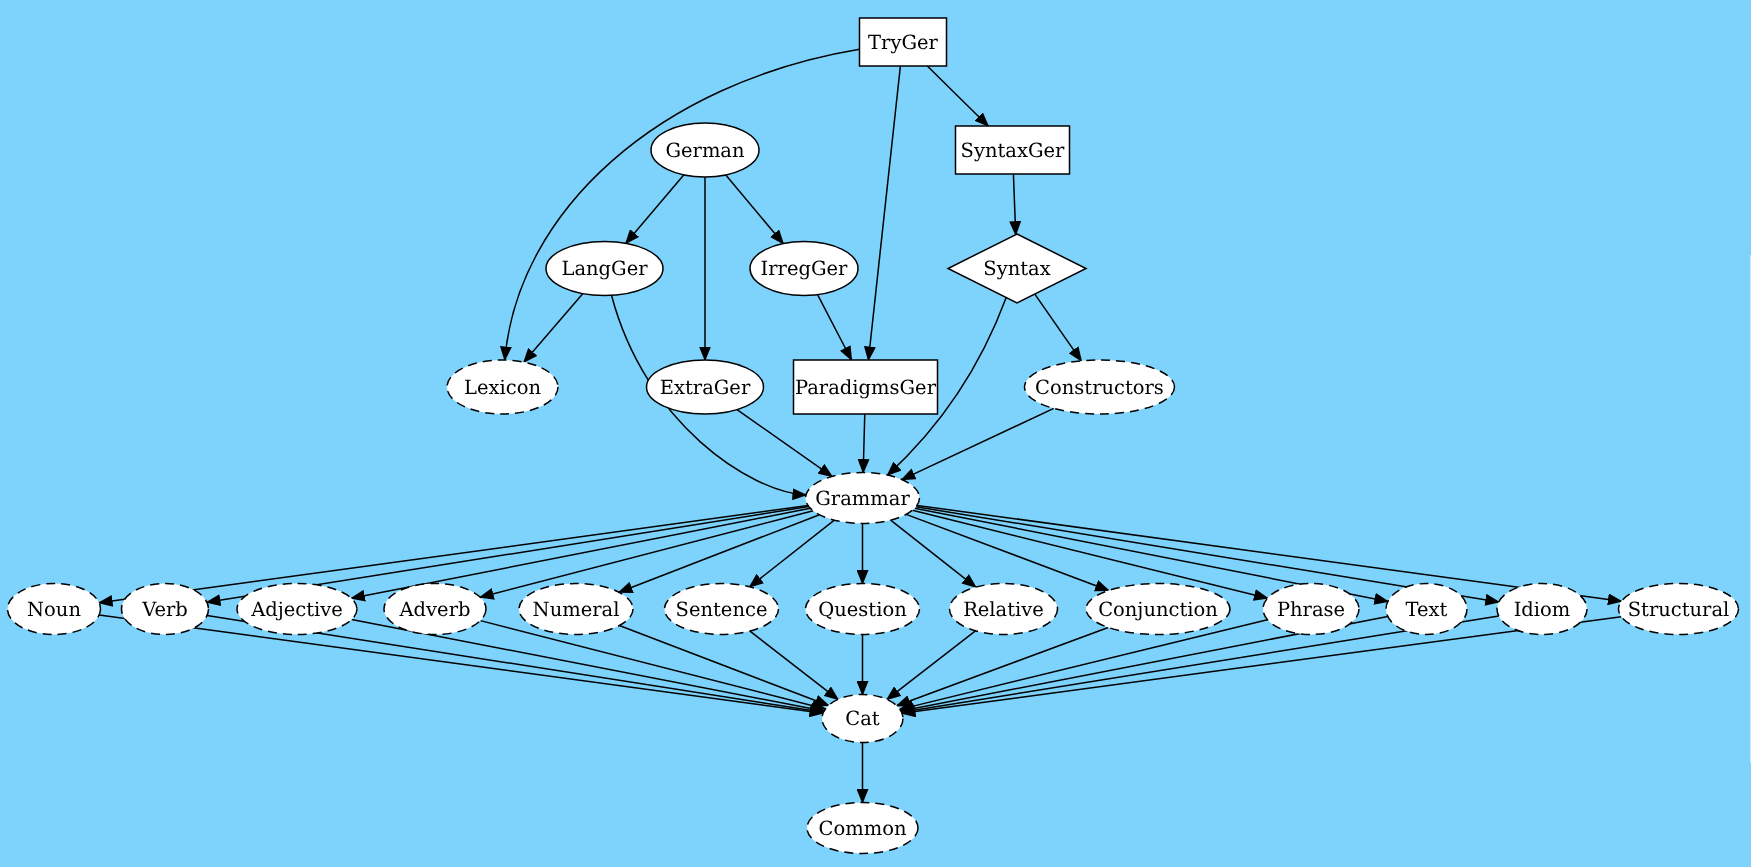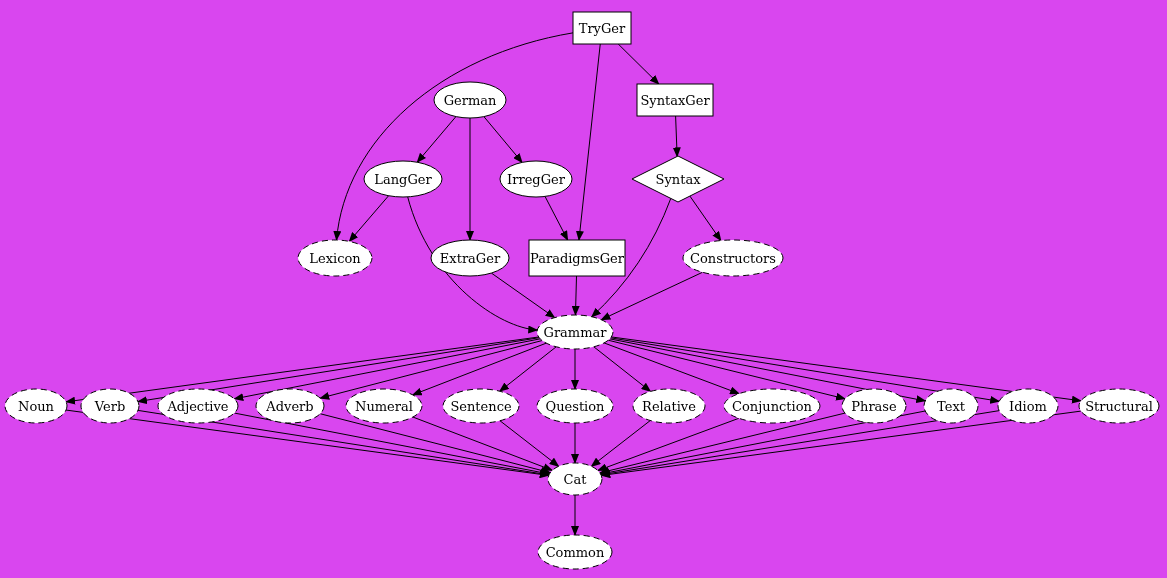--- a/index.html
+++ b/index.html
@@ -4,21 +4,21 @@
 <style>
   html, body {
     margin: 0;
     padding: 0;
     background: #ffffff;
   }
   .canvas {
     position: relative;
     width: 1167px;
     height: 578px;
-    background: #d946ef;
+    background: #7dd3fc;
     font-family: "DejaVu Serif", "Liberation Serif", serif;
   }
   svg text {
     font-family: "DejaVu Serif", "Liberation Serif", serif;
     font-size: 13px;
     fill: #000000;
   }
 </style>
 </head>
 <body>

